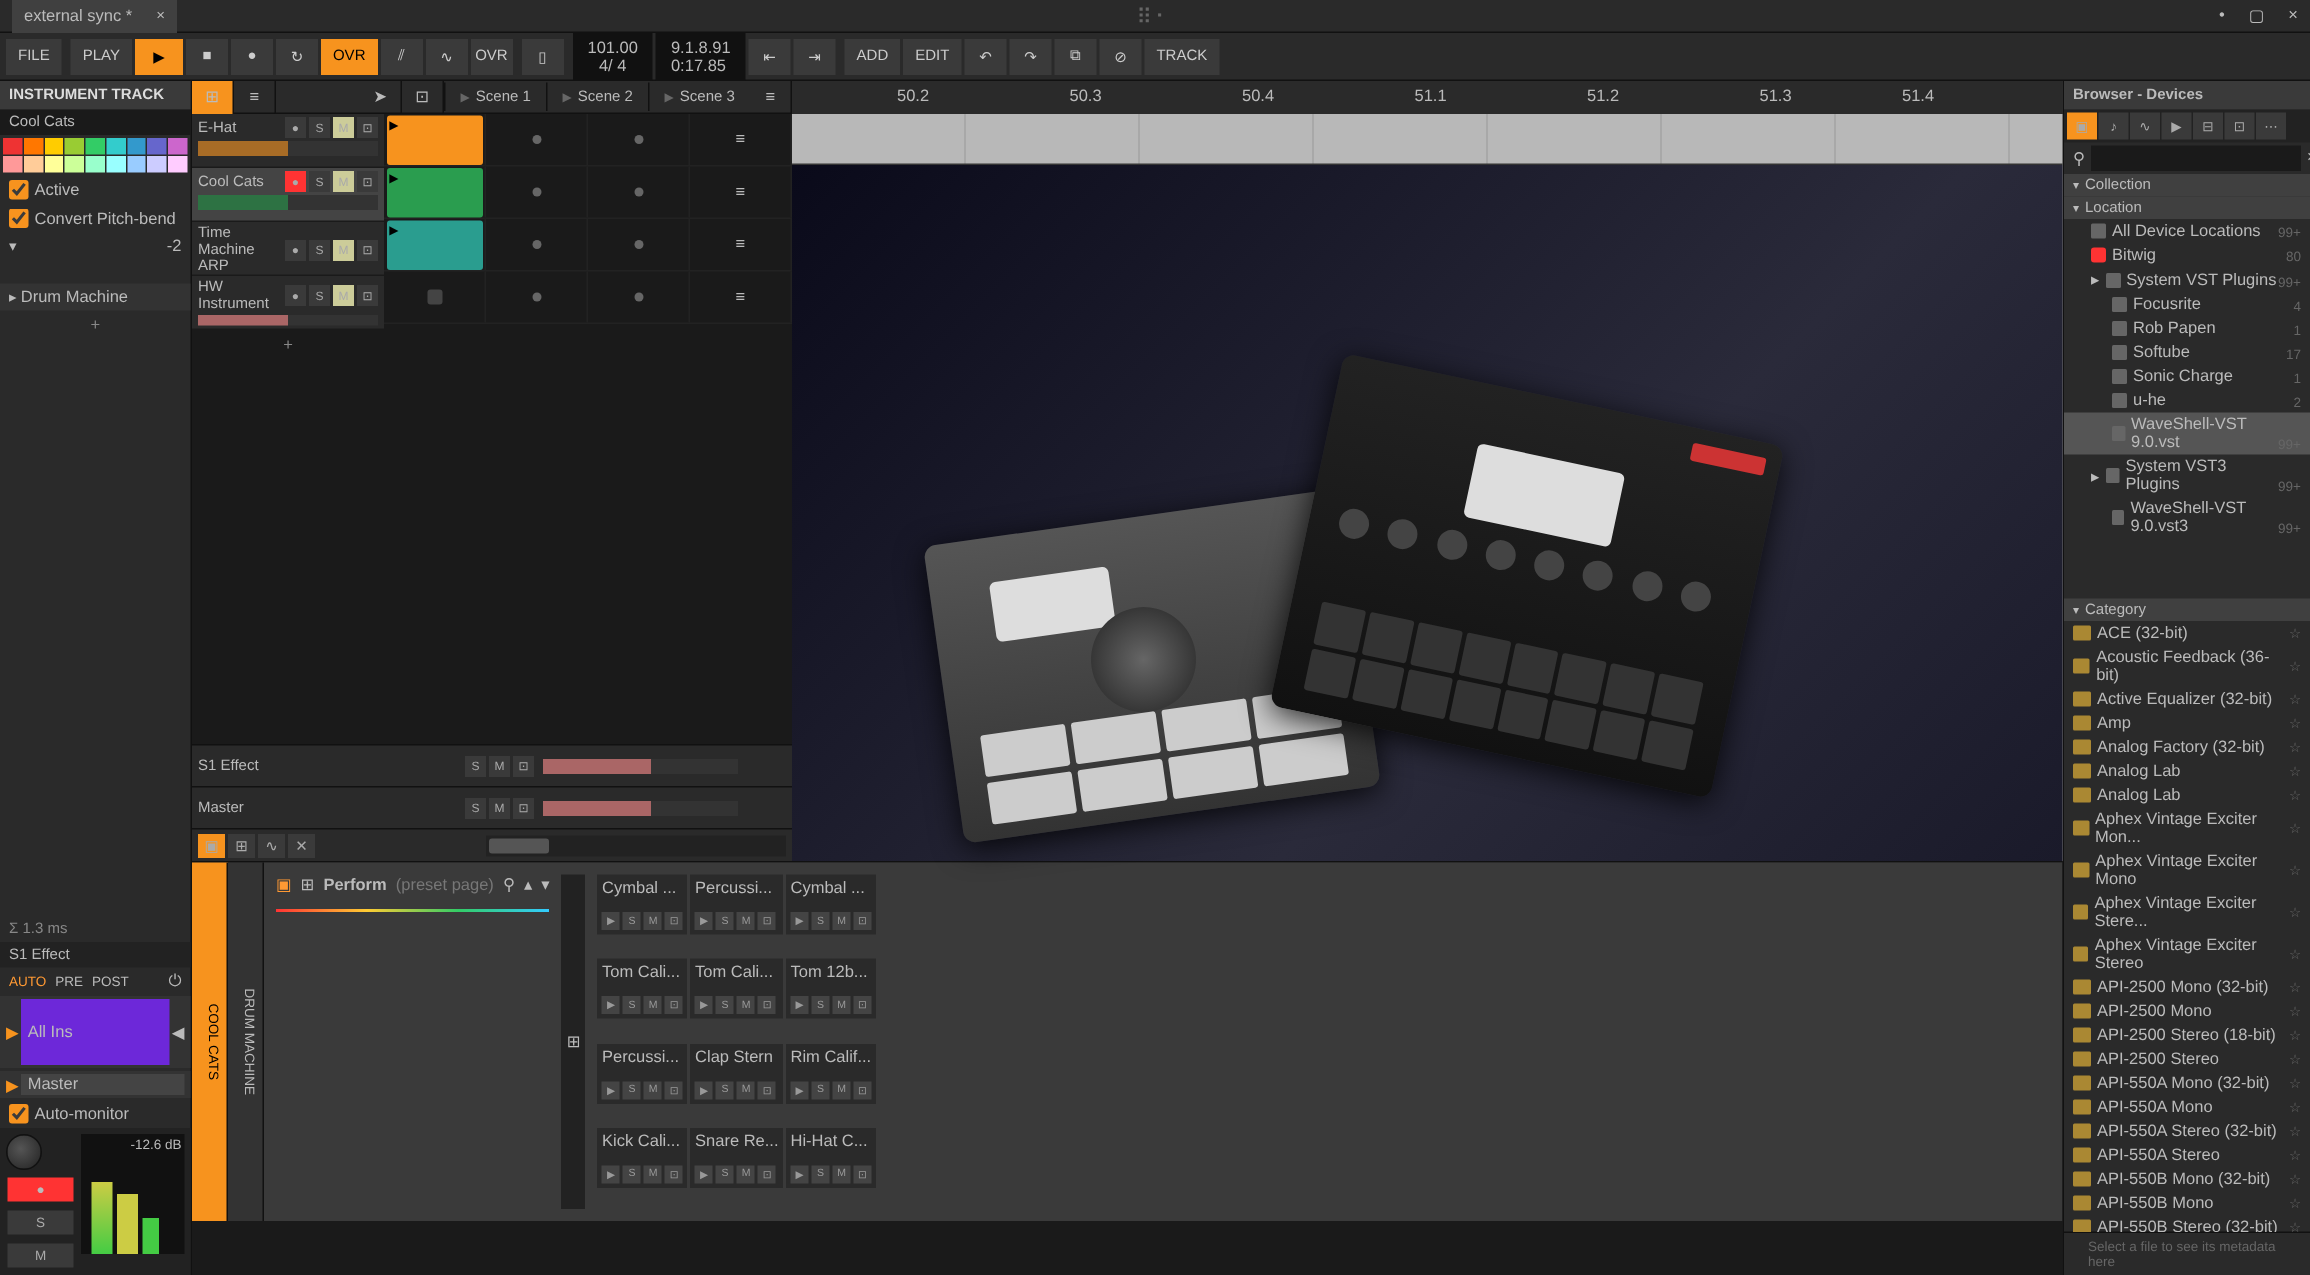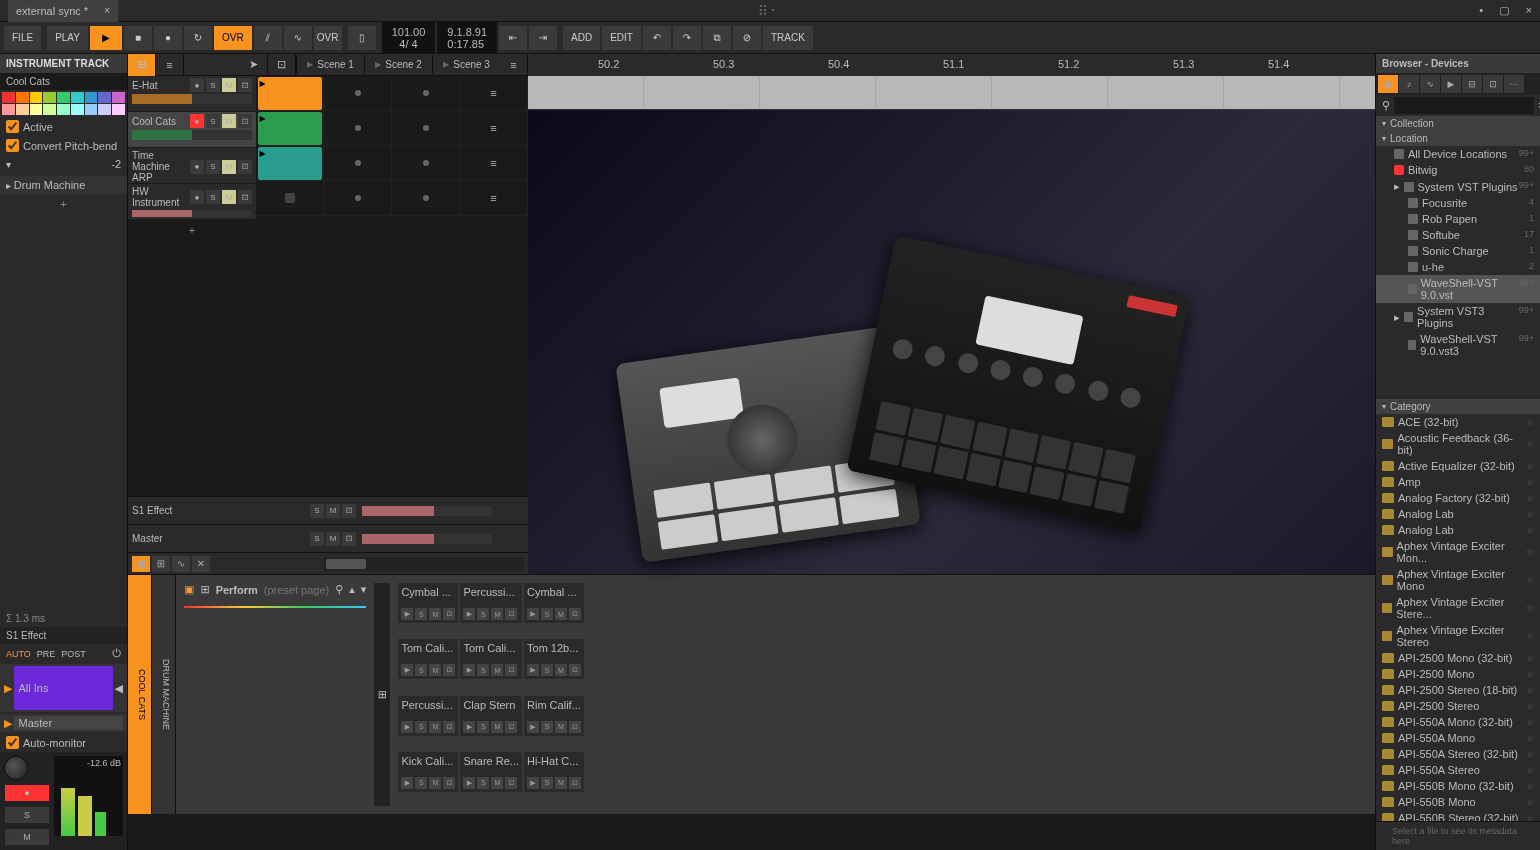--- a/index.html
+++ b/index.html
@@ -19,21 +19,21 @@
 .tempo-display{background:#111;padding:4px 10px;display:flex;flex-direction:column;align-items:center;font-family:monospace;font-size:13px;color:#8bb}
 .time-display{background:#111;padding:4px 10px;display:flex;flex-direction:column;font-family:monospace;font-size:13px;color:#8bb}
 .main-area{flex:1;display:flex;overflow:hidden}
 .left-panel{width:128px;background:#2a2a2a;display:flex;flex-direction:column;border-right:1px solid #111}
 .panel-header{background:#3a3a3a;padding:4px 6px;font-size:10px;font-weight:bold;color:#ddd}
 .track-name-input{background:#1a1a1a;border:none;color:#bbb;padding:3px 6px;width:100%;font-size:10px}
 .color-palette{display:grid;grid-template-columns:repeat(9,1fr);gap:1px;padding:2px}
 .color-swatch{height:11px;cursor:pointer}
 .checkbox-row{display:flex;align-items:center;gap:4px;padding:3px 6px;font-size:10px}
 .checkbox-row input{accent-color:#f7931e}
-.device-chain{background:#333;padding:3px 6px;font-size:10px;margin-top:3px}
+.device-chain{background:#333;padding:3px 6px;font-size:10px;margin-top:16px}
 .add-btn{text-align:center;padding:4px;color:#888;cursor:pointer}
 .latency-row{padding:3px 6px;font-size:10px;color:#888;margin-top:auto}
 .s1-section{background:#222;padding:3px 6px;font-size:10px}
 .routing-row{display:flex;align-items:center;gap:2px;padding:2px 4px;font-size:10px;background:#333;margin:1px 0}
 .routing-row .arrow{color:#f7931e}
 .bottom-controls{display:flex;padding:4px;gap:4px;background:#222}
 .knob-small{width:24px;height:24px;border-radius:50%;background:radial-gradient(circle at 40% 40%,#555,#222);border:1px solid #111}
 .meter-small{flex:1;background:#111;height:36px;position:relative}
 .meter-bar{position:absolute;bottom:0;width:30%;background:linear-gradient(to top,#4c4,#cc4)}
 .rec-sm-btn{height:16px;width:44px;background:#f33;border:none;cursor:pointer;font-size:9px;margin:1px}
@@ -97,21 +97,21 @@
 .dm-pad-btn{width:12px;height:12px;background:#444;border:none;font-size:7px;color:#999}
 .browser-panel{width:165px;background:#2a2a2a;display:flex;flex-direction:column;border-left:1px solid #111}
 .browser-header{background:#3a3a3a;padding:4px 6px;font-size:10px;font-weight:bold}
 .browser-tabs{display:flex;gap:1px;padding:2px;background:#222}
 .browser-tab{width:20px;height:18px;background:#3a3a3a;border:none;cursor:pointer;font-size:9px;color:#aaa;display:flex;align-items:center;justify-content:center}
 .browser-tab.active{background:#f7931e}
 .browser-search{display:flex;padding:2px}
 .browser-search input{flex:1;background:#1a1a1a;border:none;padding:2px 4px;color:#bbb;font-size:10px}
 .browser-section{background:#404040;padding:2px 6px;font-size:10px;display:flex;align-items:center;gap:4px;cursor:pointer}
 .browser-section::before{content:"▾";font-size:8px}
-.browser-item{padding:2px 6px 2px 20px;font-size:10px;display:flex;align-items:flex-start;justify-content:space-between;cursor:pointer}
+.browser-item{padding:2px 6px 2px 20px;font-size:10px;display:flex;align-items:flex-end;justify-content:space-between;cursor:pointer}
 .browser-item.selected{background:#555}
 .browser-item .count{color:#666;font-size:9px}
 .plugin-list{flex:1;overflow-y:auto}
 .plugin-item{padding:2px 6px;font-size:10px;display:flex;align-items:center;gap:4px;cursor:pointer}
 .plugin-item .star{color:#666;margin-left:auto;font-size:9px}
 .plugin-item .fx-icon{width:12px;height:10px;background:#a83;display:inline-block;border-radius:1px}
 .browser-footer{padding:4px 16px;font-size:9px;color:#666;border-top:1px solid #111}
 .scroller{height:14px;background:#222;position:relative}
 .scroller-thumb{position:absolute;height:10px;background:#555;top:2px;border-radius:2px}
 </style>

